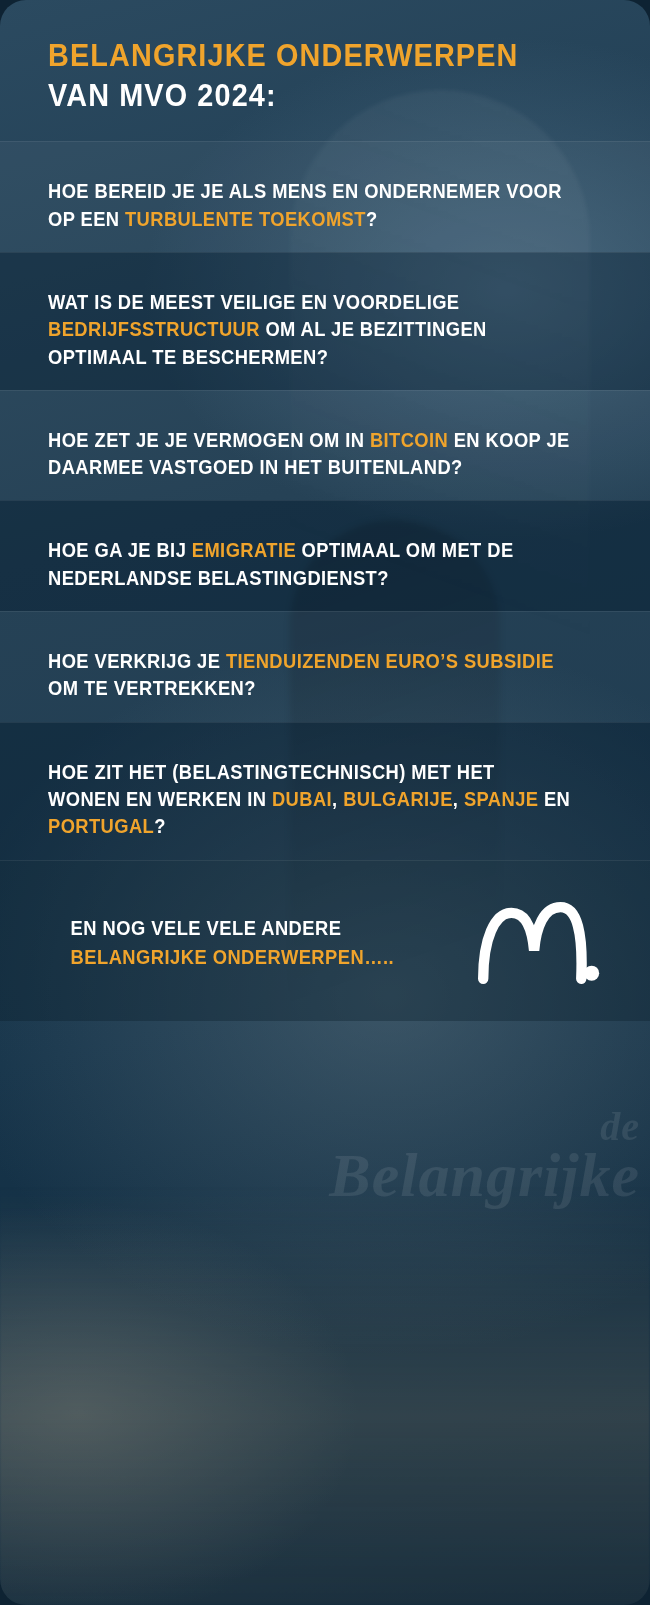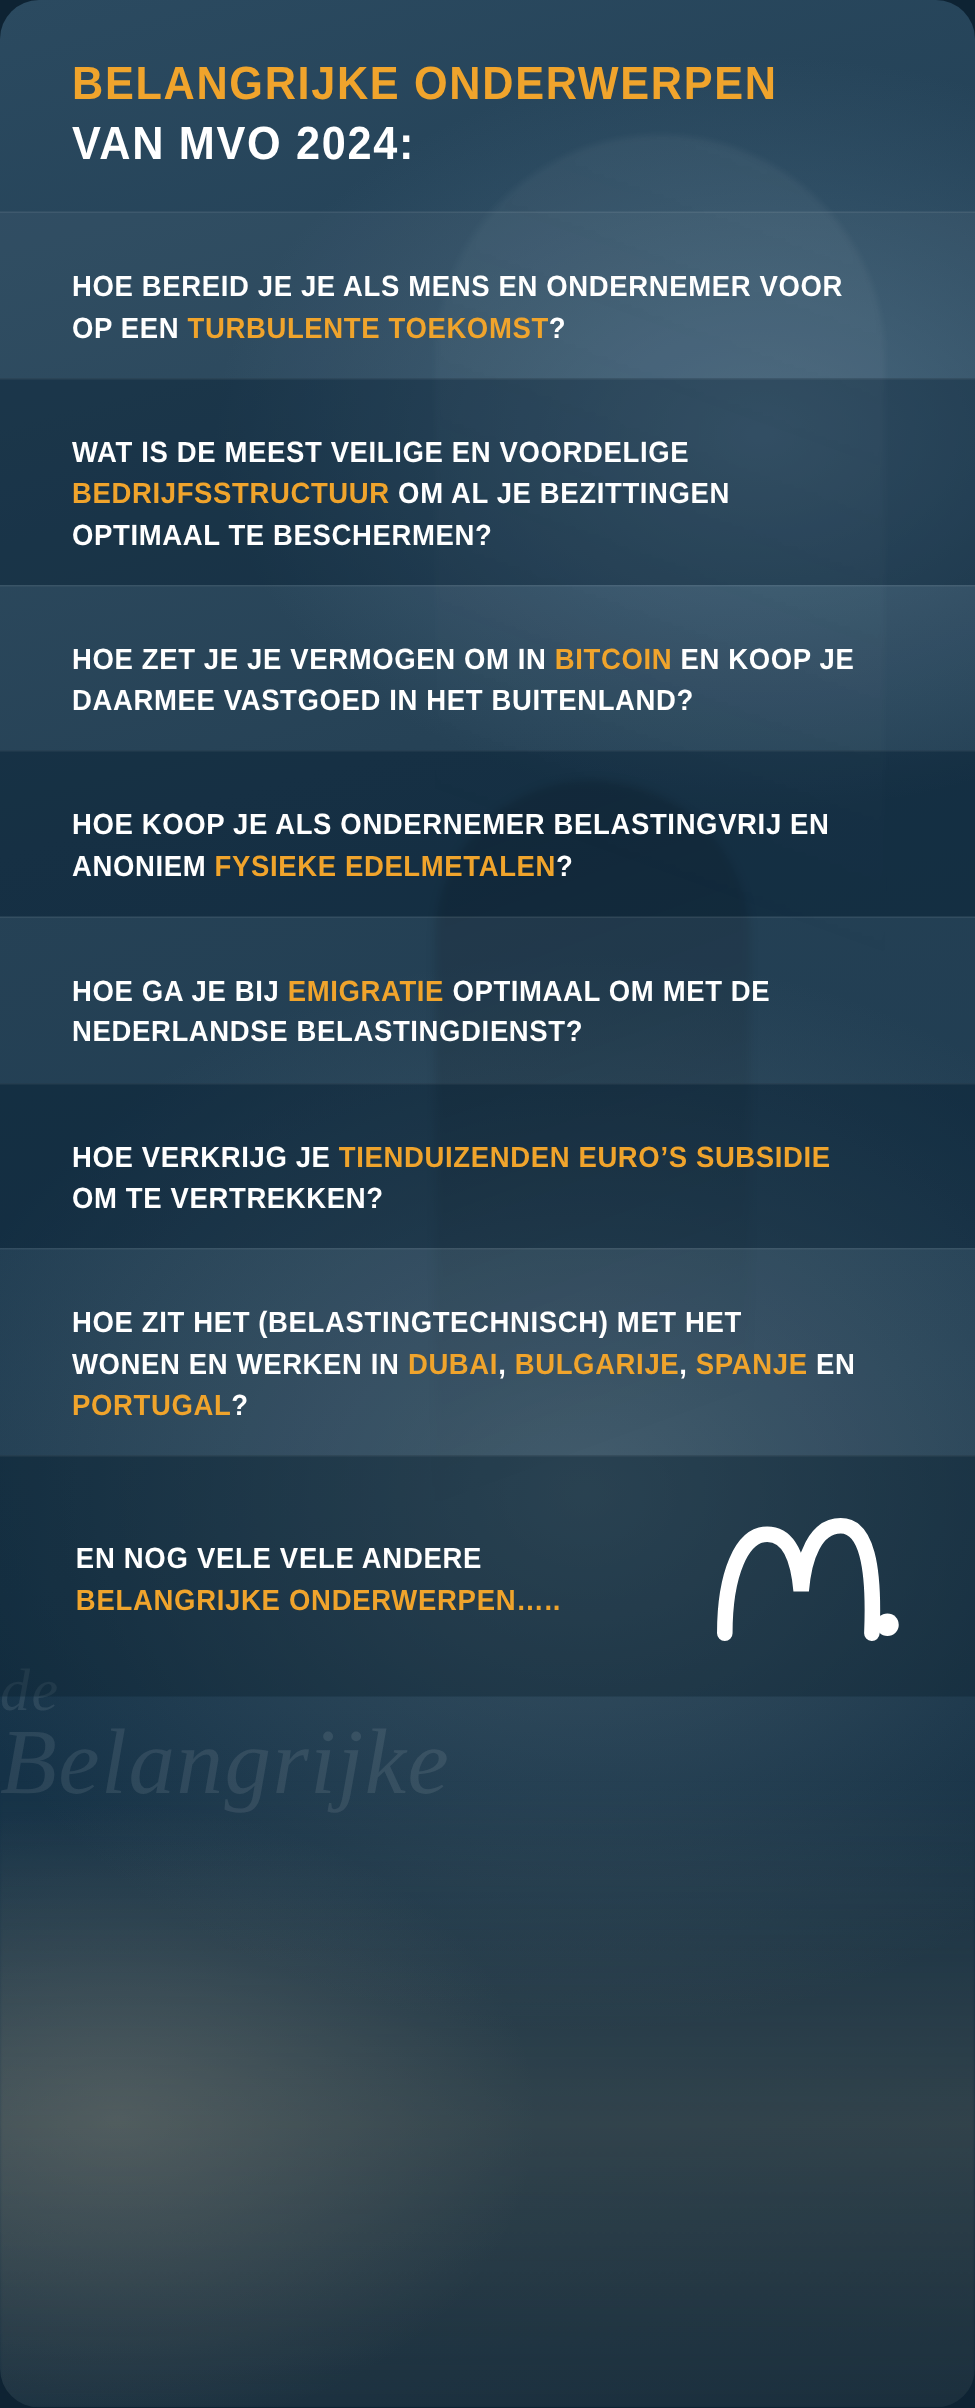--- a/index.html
+++ b/index.html
@@ -48,23 +48,23 @@
     width: 650px; height: 420px;
     background: linear-gradient(180deg, rgba(160,150,125,0.00), rgba(160,148,120,0.22) 55%, rgba(120,110,90,0.10));
     filter: blur(1px);
   }
 
   .bg-watermark {
     position: absolute;
     left: 0;
     top: 1108px;
     width: 640px;
-    text-align: left;
+    text-align: right;
     font-size: 62px;
-    font-weight: normal;
+    font-weight: bold;
     letter-spacing: 1px;
     line-height: 0.95;
     color: rgba(255,255,255,0.09);
     font-family: "Liberation Serif", serif;
     pointer-events: none;
     font-style: italic;
   }
   .bg-watermark .wm-small { font-size: 40px; display:block; }
 
   
@@ -110,21 +110,21 @@
     color: #ffffff;
     text-transform: uppercase;
     font-family: "Liberation Sans", sans-serif;
     transform: scaleX(0.94);
     transform-origin: left center;
   }
   .item p .hl { color: #f0a42c; }
 
   .footer {
     position: relative;
-    padding: 34px 30px 30px 28px;
+    padding: 34px 30px 30px 48px;
     min-height: 150px;
     background: rgba(8,28,42,0.34);
     border-top: 1px solid rgba(255,255,255,0.07);
     display: flex;
     align-items: center;
     justify-content: space-between;
   }
   .footer-text {
     font-size: 19.5px;
     font-weight: bold;
@@ -168,23 +168,20 @@
 
     <div class="items" id="items-container">
         <div class="item">
           <p><span>Hoe bereid je je als mens en ondernemer voor op een </span><span class="hl">turbulente toekomst</span><span>?</span></p>
         </div>
         <div class="item">
           <p><span>Wat is de meest veilige en voordelige </span><span class="hl">bedrijfsstructuur</span><span> om al je bezittingen optimaal te beschermen?</span></p>
         </div>
         <div class="item">
           <p><span>Hoe zet je je vermogen om in </span><span class="hl">Bitcoin</span><span> en koop je daarmee vastgoed in het buitenland?</span></p>
-        </div>
-        <div class="item">
-          <p><span>Hoe koop je als ondernemer belastingvrij en anoniem </span><span class="hl">fysieke edelmetalen</span><span>?</span></p>
         </div>
         <div class="item">
           <p><span>Hoe ga je bij </span><span class="hl">emigratie</span><span> optimaal om met de Nederlandse Belastingdienst?</span></p>
         </div>
         <div class="item">
           <p><span>Hoe verkrijg je </span><span class="hl">tienduizenden euro’s subsidie</span><span> om te vertrekken?</span></p>
         </div>
         <div class="item">
           <p><span>Hoe zit het (belastingtechnisch) met het wonen en werken in </span><span class="hl">Dubai</span><span>, </span><span class="hl">Bulgarije</span><span>, </span><span class="hl">Spanje</span><span> en </span><span class="hl">Portugal</span><span>?</span></p>
         </div>

